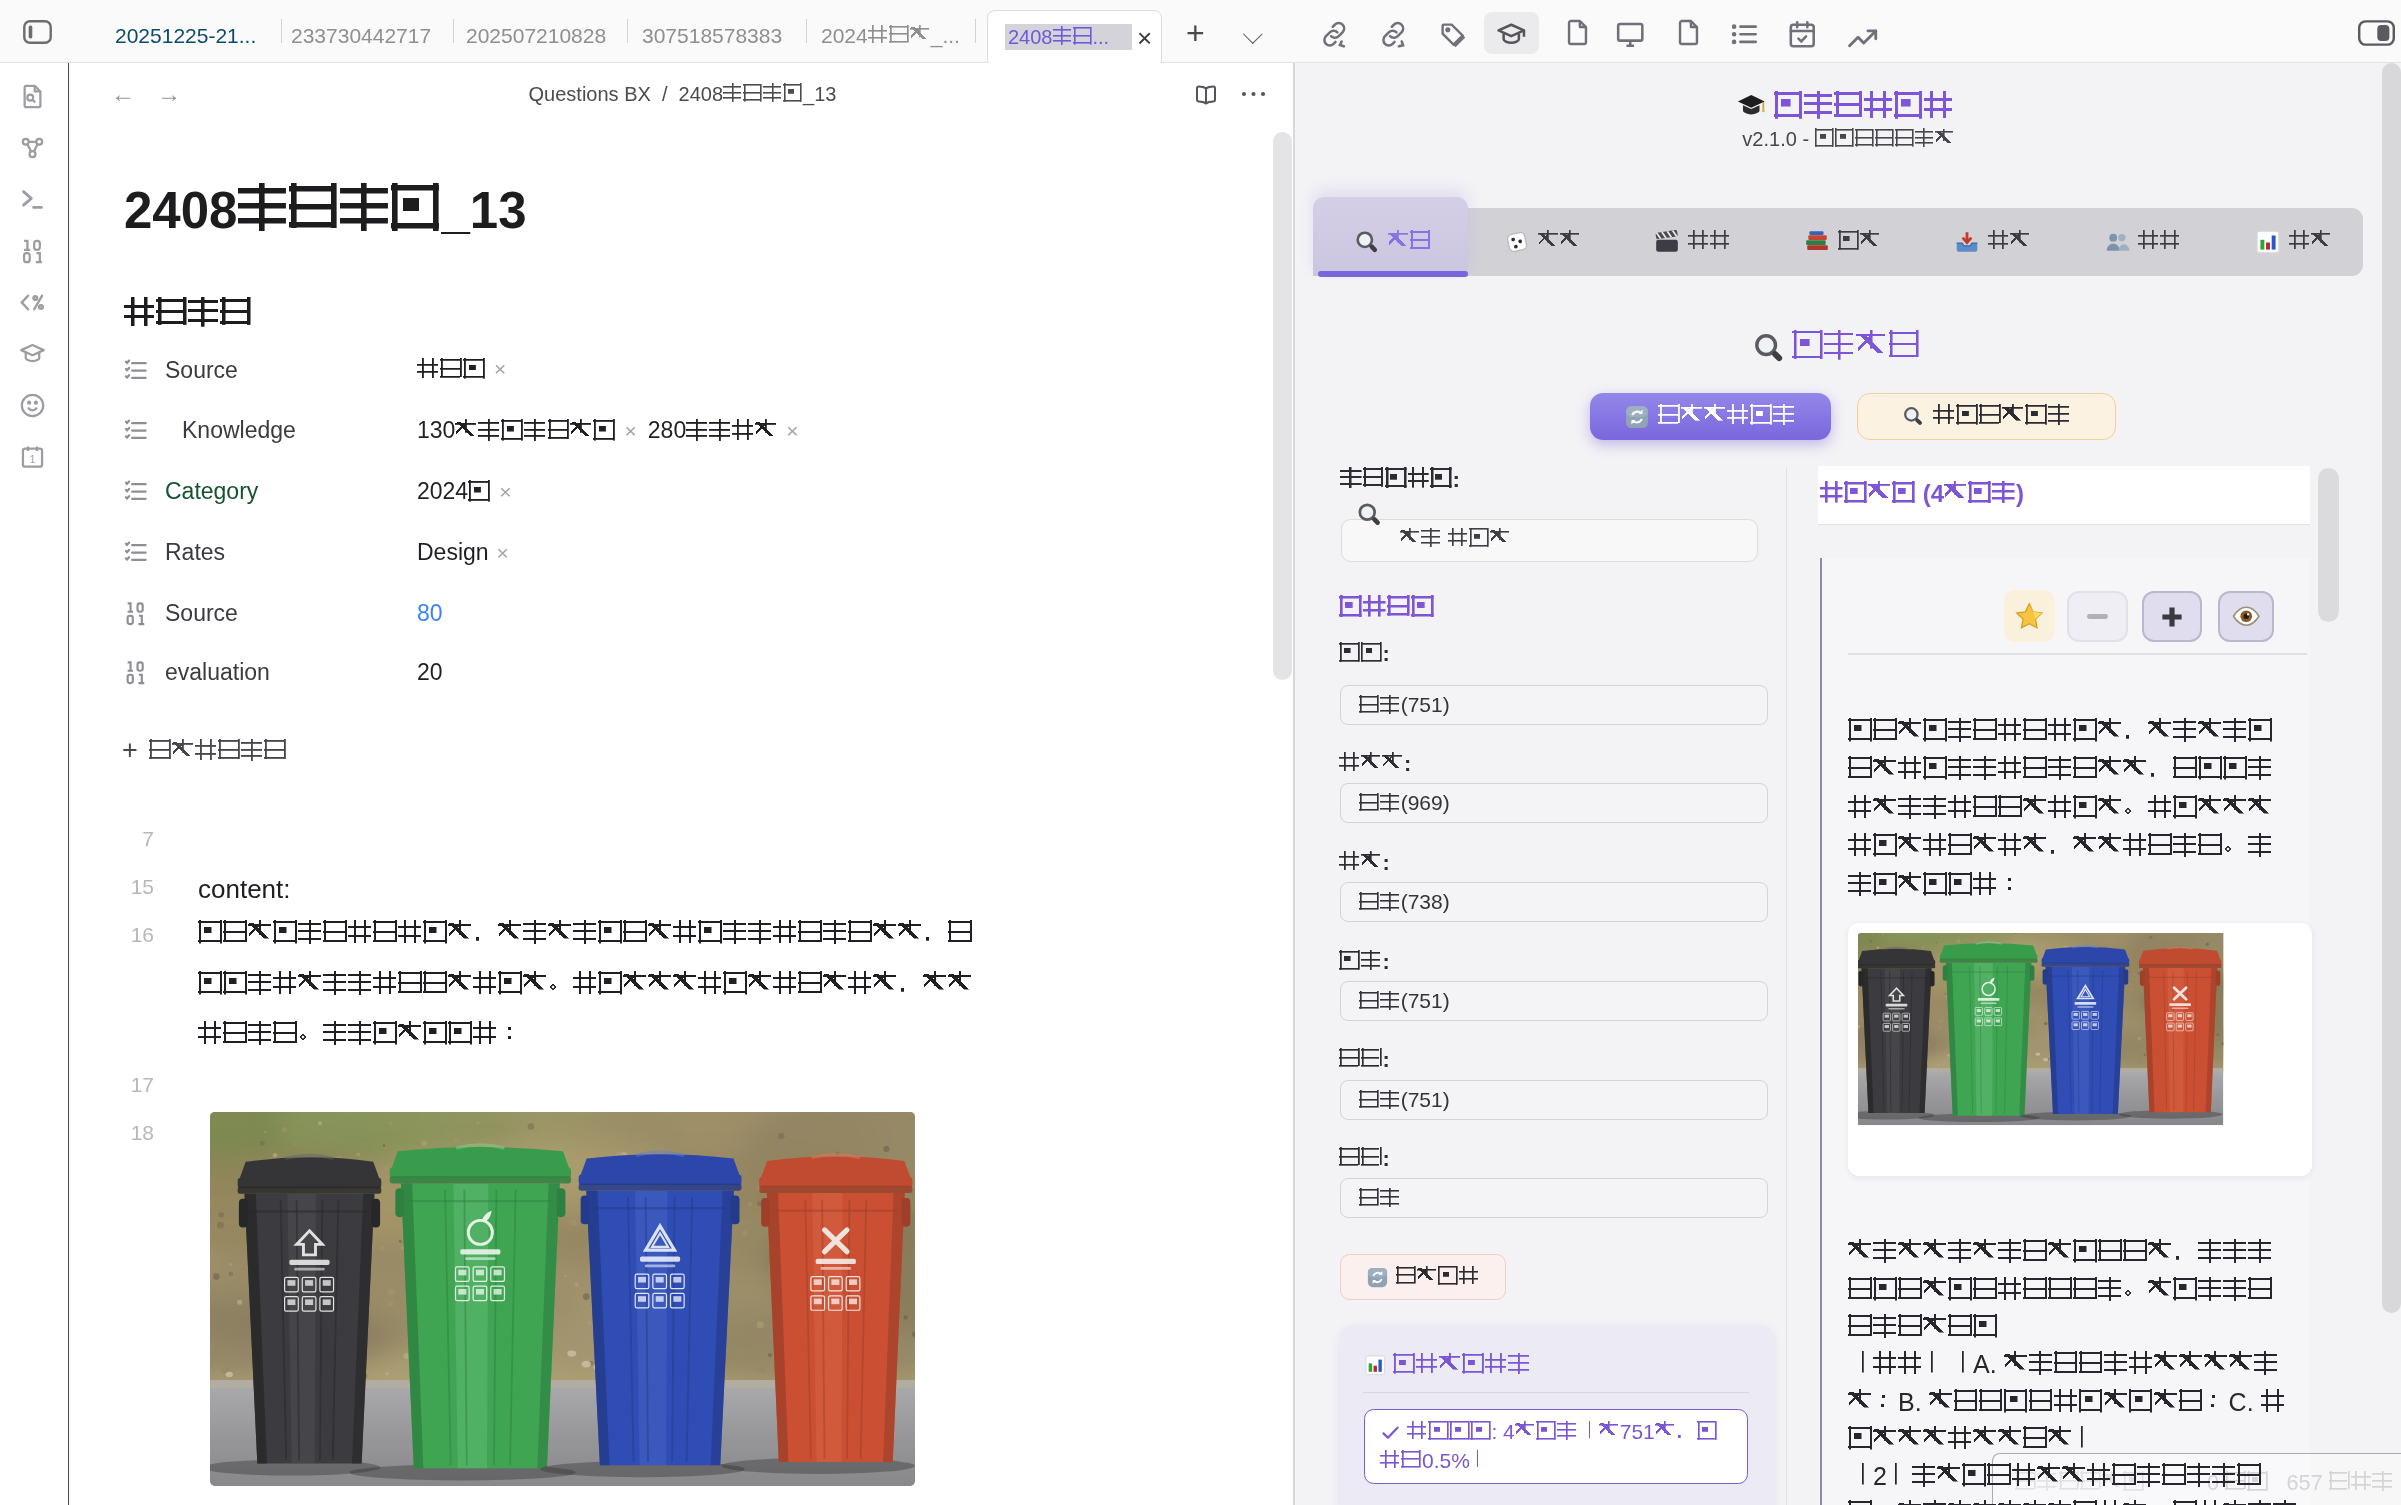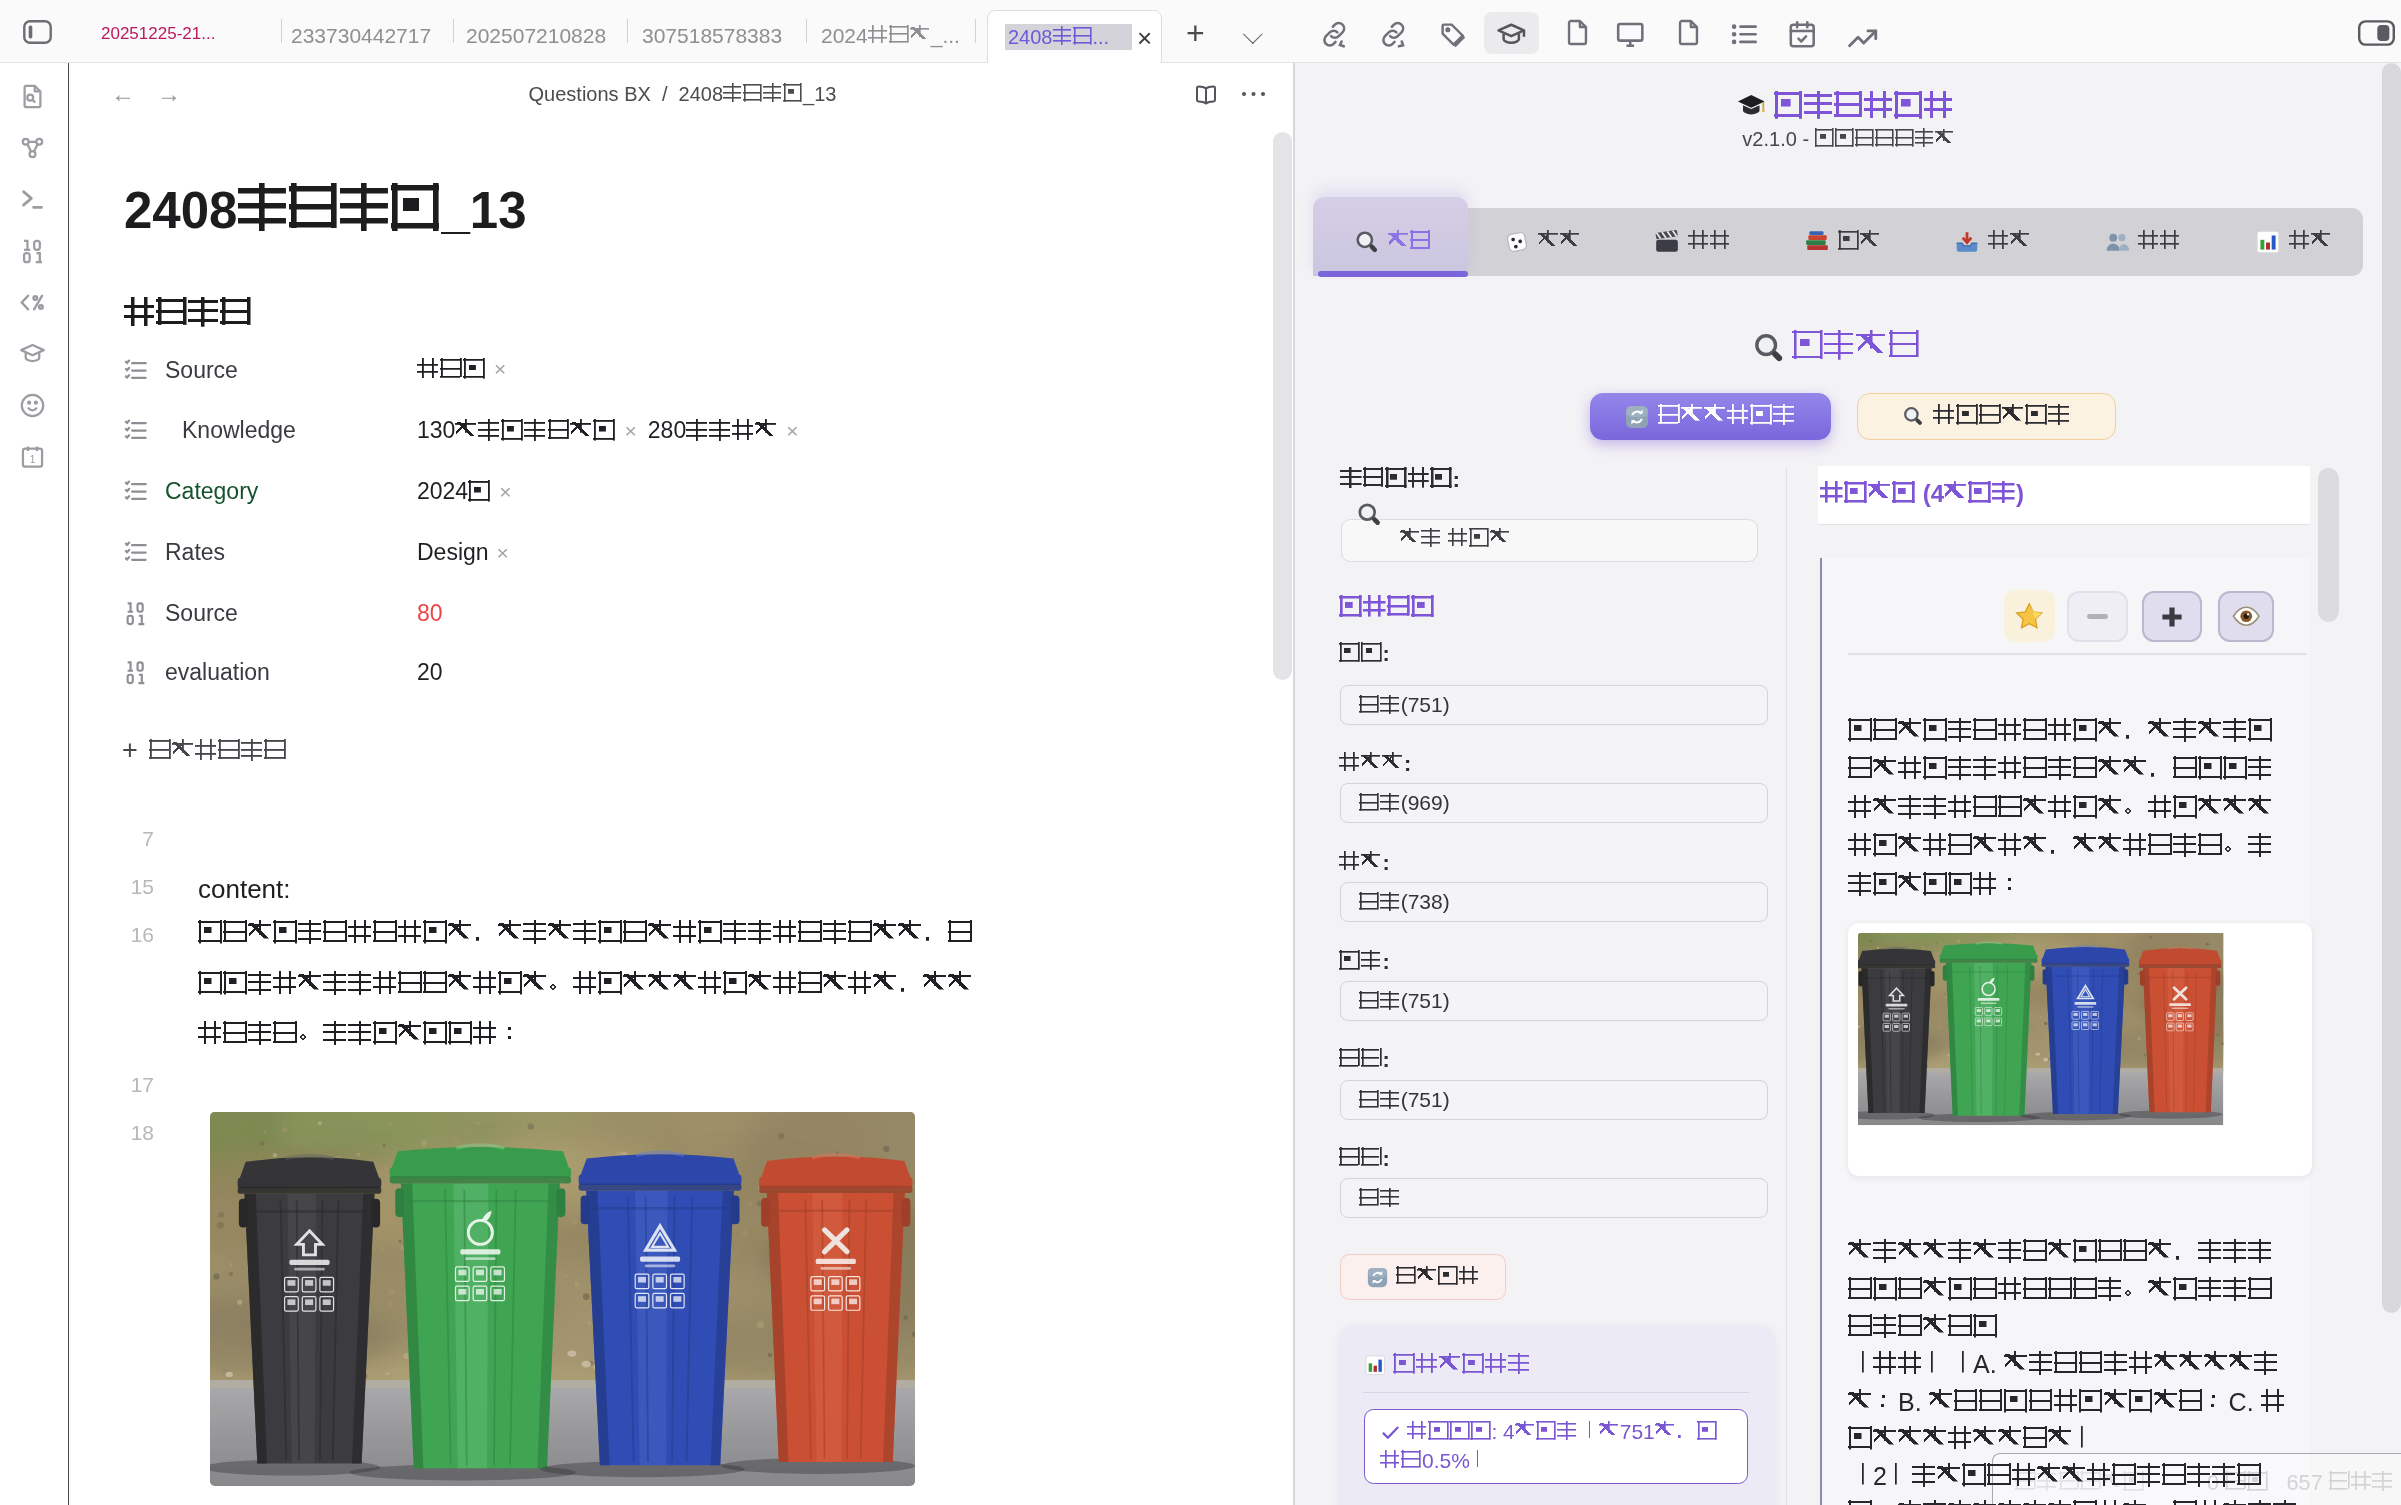--- a/index.html
+++ b/index.html
@@ -23,21 +23,21 @@
 .bb i.v3{background-size:11% 94%,11% 94%,94% 11%,94% 11%}
 .bb i.v4{background-size:94% 11%,94% 11%,11% 96%,11% 96%,32% 26%}
 
 </style></head>
 <body>
 <div class="abs" style="left:0;top:0;width:2401px;height:63px;background:#fafafa;border-bottom:0.8px solid #e2e2e4"></div>
 <svg class="abs" style="left:22.5px;top:20px" width="29" height="24" viewBox="0 0 36 30">
     <rect x="1.5" y="1.5" width="33" height="27" rx="7" fill="none" stroke="#6c6c72" stroke-width="3"></rect>
     <rect x="7" y="7" width="4.5" height="16" rx="2" fill="#6c6c72"></rect>
   </svg>
-<div class="abs" style="left:101px;top:24px;font-size:17px;color:#be185d">20251225-21...</div>
+<div class="abs" style="left:115px;top:24px;font-size:21px;color:#0c4a6e">20251225-21...</div>
 <div class="abs" style="left:291px;top:24px;font-size:21px;color:#8e8e93">233730442717</div>
 <div class="abs" style="left:466px;top:24px;font-size:21px;color:#8e8e93">202507210828</div>
 <div class="abs" style="left:642px;top:24px;font-size:21px;color:#8e8e93">307518578383</div>
 <div class="abs" style="left:821px;top:24px;font-size:21px;color:#8e8e93">2024<i class="cj v3"></i><i class="cj v0"></i><i class="cj v2"></i>_...</div>
 <div class="abs" style="left:281px;top:19px;width:0.8px;height:24px;background:#d2d2d4"></div>
 <div class="abs" style="left:453px;top:19px;width:0.8px;height:24px;background:#d2d2d4"></div>
 <div class="abs" style="left:627px;top:19px;width:0.8px;height:24px;background:#d2d2d4"></div>
 <div class="abs" style="left:806px;top:19px;width:0.8px;height:24px;background:#d2d2d4"></div>
 <div class="abs" style="left:975px;top:19px;width:0.8px;height:24px;background:#d2d2d4"></div>
 <div class="abs" style="left:987px;top:9.6px;width:175px;height:58px;background:#fff;border:0.8px solid #dddddf;border-radius:8px"></div>
@@ -188,21 +188,21 @@
     </svg></div>
 <div class="abs" style="left:165px;top:539px;font-size:23px;color:#3a3a40">Rates</div>
 <div class="abs row" style="left:417px;top:539px;font-size:23px;color:#1f1f24">Design<span style="color:#a3a3a8;font-size:21px;margin-left:8px">×</span></div>
 <div class="abs" style="left:122px;top:600px"><svg width="27" height="27" viewBox="0 0 24 24" fill="none" stroke="#8e8e94" stroke-width="1.9">
       <rect x="13.8" y="3" width="4.6" height="7.4" rx="2"></rect>
       <path d="M5 3h2.6v7.4M5 10.4h4.8"></path>
       <rect x="5" y="14" width="4.6" height="7.4" rx="2"></rect>
       <path d="M15 14h2.6v7.4M14.6 21.4h5.2"></path>
     </svg></div>
 <div class="abs" style="left:165px;top:600px;font-size:23px;color:#3a3a40">Source</div>
-<div class="abs row" style="left:417px;top:600px;font-size:23px;color:#ef4444">80</div>
+<div class="abs row" style="left:417px;top:600px;font-size:23px;color:#3b82f6">80</div>
 <div class="abs" style="left:122px;top:659px"><svg width="27" height="27" viewBox="0 0 24 24" fill="none" stroke="#8e8e94" stroke-width="1.9">
       <rect x="13.8" y="3" width="4.6" height="7.4" rx="2"></rect>
       <path d="M5 3h2.6v7.4M5 10.4h4.8"></path>
       <rect x="5" y="14" width="4.6" height="7.4" rx="2"></rect>
       <path d="M15 14h2.6v7.4M14.6 21.4h5.2"></path>
     </svg></div>
 <div class="abs" style="left:165px;top:659px;font-size:23px;color:#3a3a40">evaluation</div>
 <div class="abs row" style="left:417px;top:659px;font-size:23px;color:#1f1f24">20</div>
 <div class="abs row" style="left:122px;top:735px;font-size:23px;color:#45454b">
     <span style="font-size:27px;font-weight:300;margin-right:11.2px">+</span>

